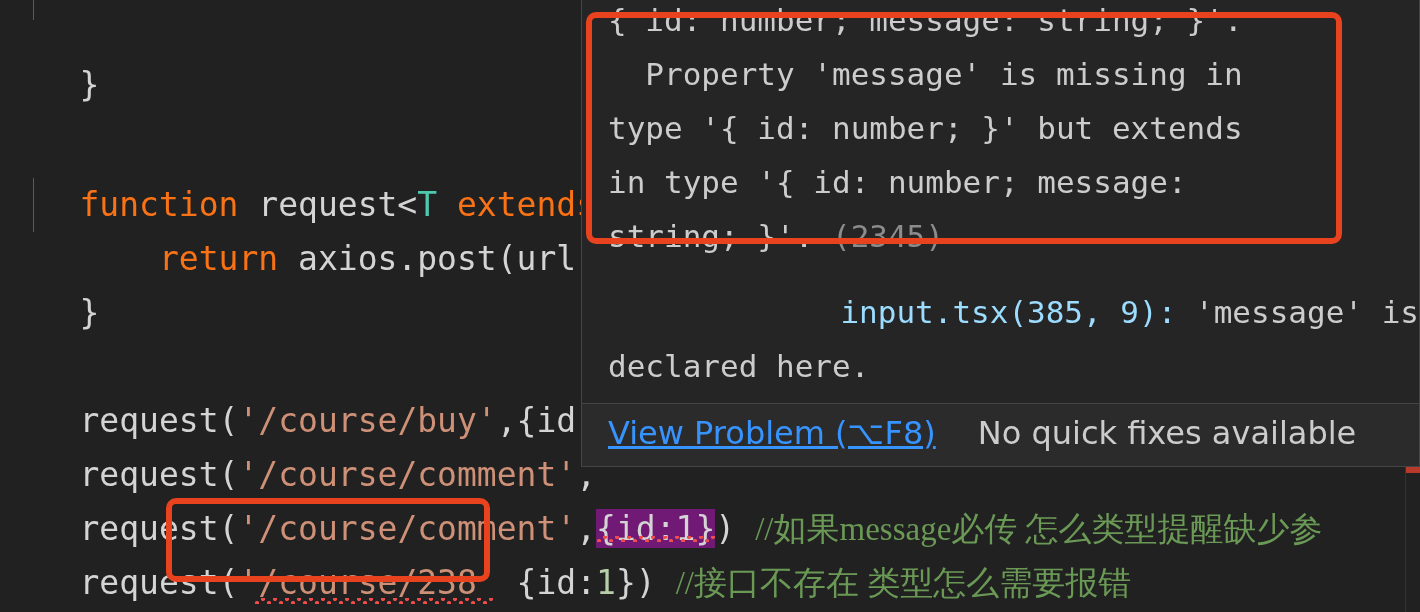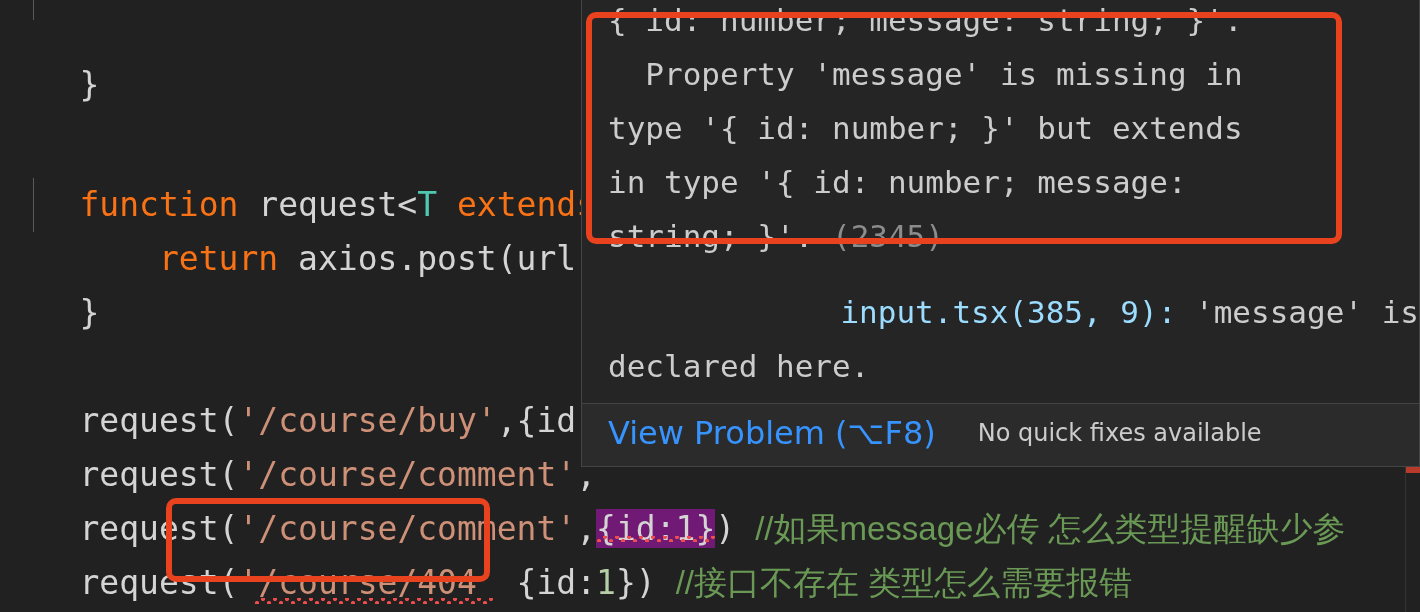--- a/index.html
+++ b/index.html
@@ -37,21 +37,21 @@
     color:#d4d4d4;
     letter-spacing:0px;
   }
 
   .kw{color:#f97316;margin-top:32px;}
   .type{color:#4ec9b0;}
   .str{color:#ce9178;}
   .num{color:#b5cea8;}
   .cmt{color:#6a9955;}
   .plain{color:#d4d4d4;}
-  .cn{font-family:Liberation Sans, sans-serif;}
+  .cn{font-family:Liberation Serif, serif;}
 
   
   .sel{
     background:#701a75;
     position:relative;
   }
   .squig{
     position:absolute;
     height:6px;
     background-image:
@@ -90,25 +90,26 @@
   }
   #tooltip-actions{
     background:#2b2b2c;
     padding:10px 0 14px 26px;
     display:flex;align-items:center;
   }
   .action-link{
     font-family:"DejaVu Sans","Liberation Sans",sans-serif;
     font-size:32px;
     color:#3794ff;
+    text-decoration:underline;
     cursor:pointer;
   }
   .action-note{
     font-family:"DejaVu Sans","Liberation Sans",sans-serif;
-    font-size:24px;
+    font-size:32px;
     color:#cccccc;
     margin-left:42px;
     white-space:nowrap;
   }
 
   
   .anno-box{
     position:absolute;
     border:6px solid #e8421e;
     border-radius:10px;
@@ -161,21 +162,21 @@
 
   <div class="code-line" style="top:394px;">
     <span class="plain">request(</span><span class="str">'/course/comment'</span><span class="plain">,</span>
   </div>
 
   <div class="code-line" style="top:448px;">
     <span class="plain">request(</span><span class="str">'/course/comment'</span><span class="plain">,</span><span class="sel"><span>{id:1}</span><span class="squig" style="left:0;right:0;bottom:6px;"></span></span><span class="plain">)</span><span class="cmt cn" style="padding-left:20px;">//如果message必传 怎么类型提醒缺少参</span>
   </div>
 
   <div class="code-line" style="top:502px;">
-    <span class="plain">request(</span><span class="str" style="position:relative;display:inline-block;"><span>'/course/404'</span><span class="squig" style="left:16px;right:4px;bottom:6px;"></span></span><span class="plain"> {id:</span><span class="num">1</span><span class="plain">})</span><span class="cmt cn" style="padding-left:20px;">//接口不存在 类型怎么需要报错</span>
+    <span class="plain">request(</span><span class="str" style="position:relative;display:inline-block;"><span>'/course/238'</span><span class="squig" style="left:16px;right:4px;bottom:6px;"></span></span><span class="plain"> {id:</span><span class="num">1</span><span class="plain">})</span><span class="cmt cn" style="padding-left:20px;">//接口不存在 类型怎么需要报错</span>
   </div>
 
 </div>
 
 <div id="minimap-edge"></div>
 <div id="overview-ruler">
   <div class="ruler-mark" style="top:455px;"></div>
 </div>
 
 <div id="tooltip">

